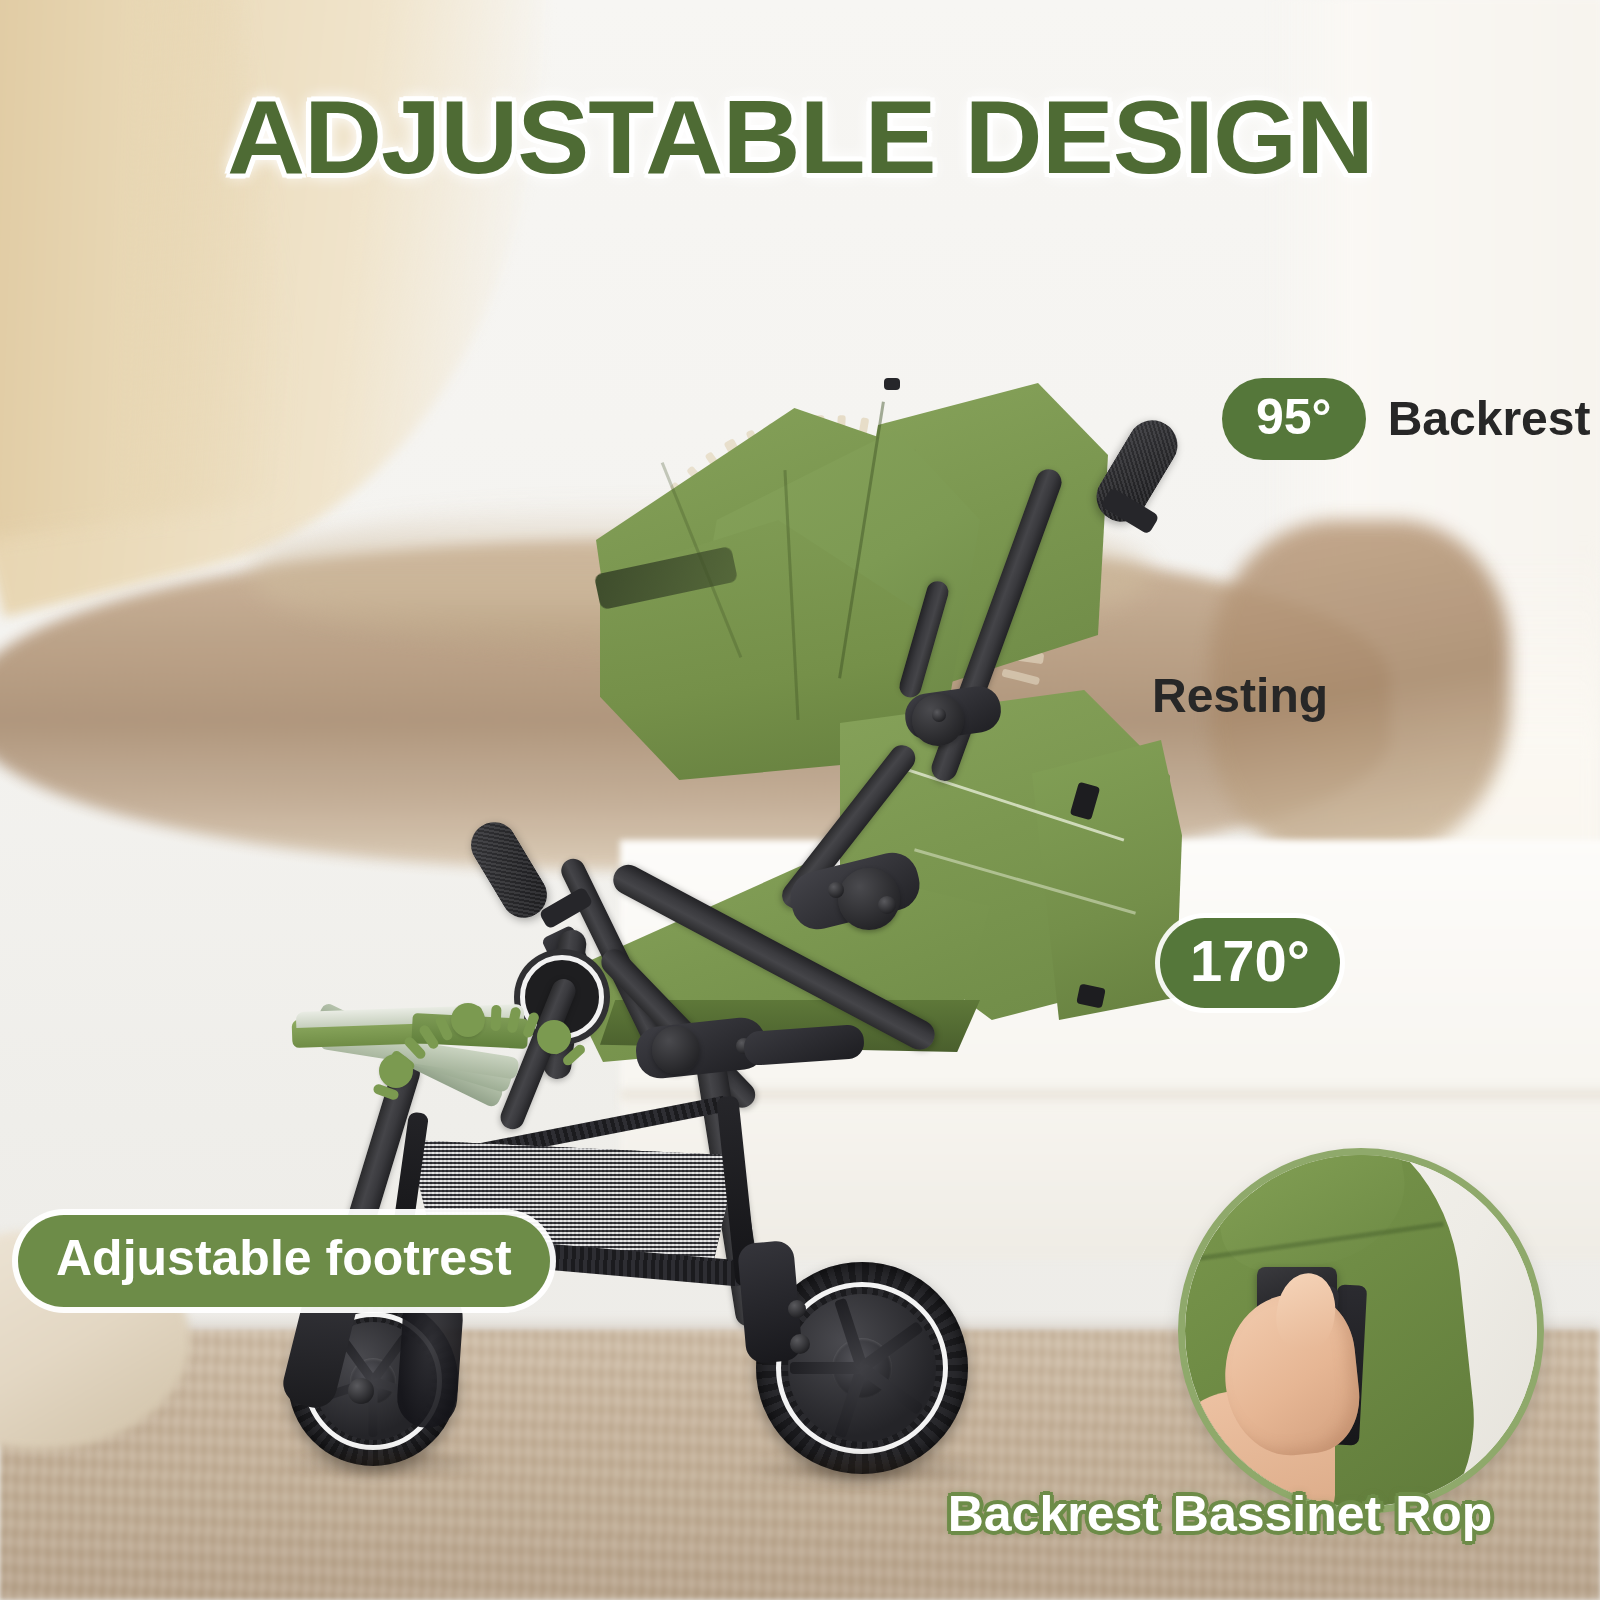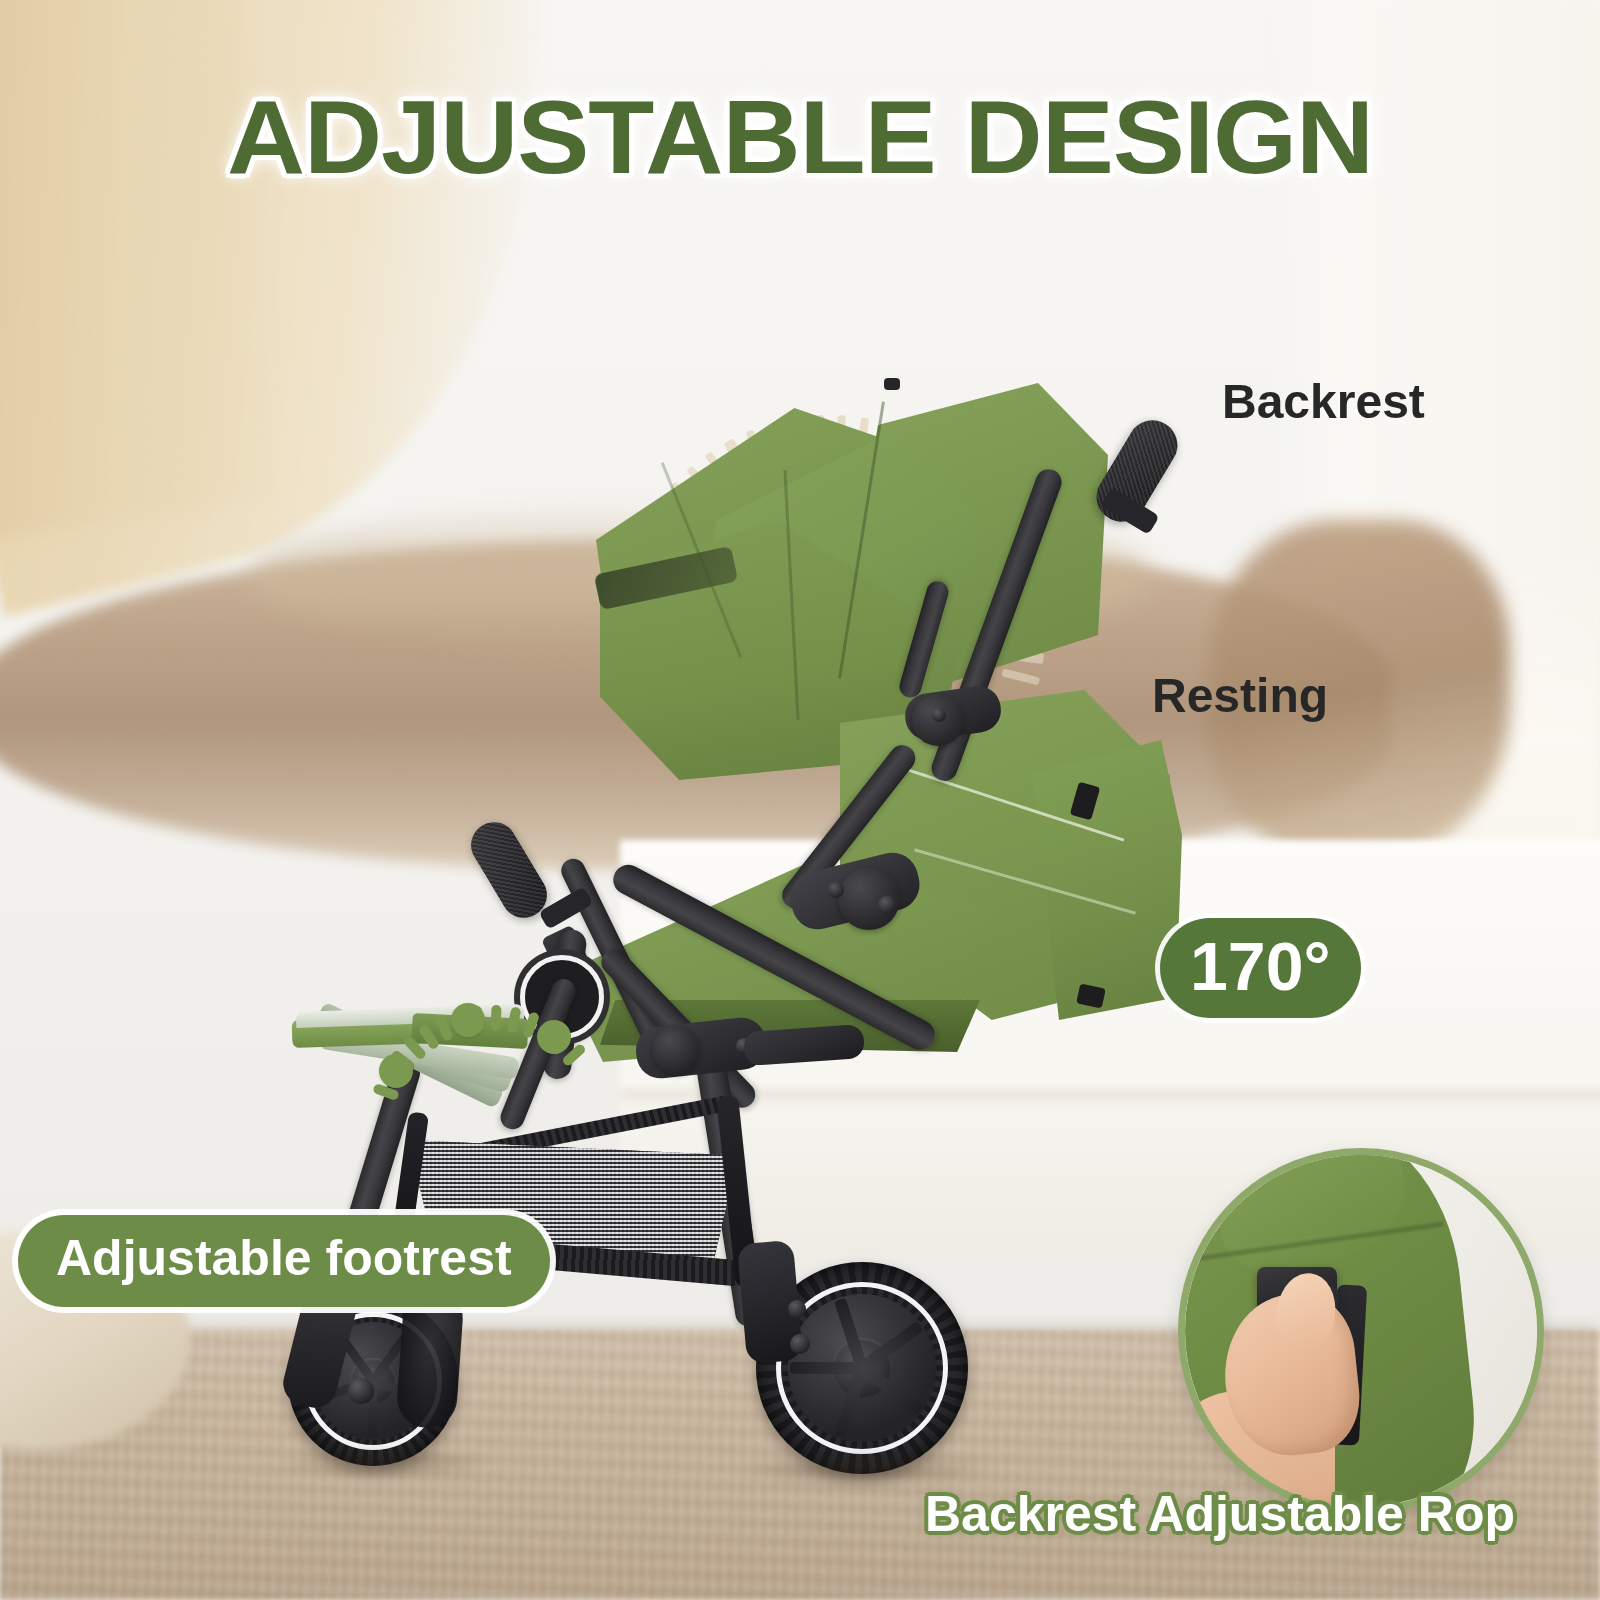--- a/index.html
+++ b/index.html
@@ -252,21 +252,21 @@
 
   .r95{left:1222px;top:378px;}
   .r95 .pill{font-size:50px;padding:14px 34px 18px;}
   .r95 .angle-label{font-size:48px;}
 
   .r135{left:1152px;top:672px;}
   .r135 .pill{font-size:50px;padding:14px 30px 18px;}
   .r135 .angle-label{font-size:48px;}
 
   .r170{position:absolute;left:1160px;top:918px;}
-  .r170 .pill{font-size:68px;padding:14px 30px 18px;text-align:right;}
+  .r170 .pill{font-size:58px;padding:14px 30px 18px;text-align:right;}
   .sleeping{
     position:absolute;left:1152px;top:1004px;
     font-size:50px;font-weight:800;color:#272727;white-space:nowrap;
   }
 
   .footpill{
     position:absolute;left:18px;top:1215px;
     background:#6d8c48;
     color:#fff;font-weight:800;font-size:50px;
     padding:14px 38px 20px;
@@ -666,20 +666,21 @@
       <div class="arcdash" style="left: 301.367px; top: 29.8651px; transform: rotate(398.923deg);"></div>
       <div class="arcdash" style="left: 314.232px; top: 42.0574px; transform: rotate(408deg);"></div>
       <div class="arcdot" style="left: 124.019px; top: 53.649px;"></div>
       <div class="arcdot" style="left: 195.714px; top: 3.44747px;"></div>
       <div class="arcdot" style="left: 281.63px; top: 20.1478px;"></div>
     </div>
 
   <div class="title">ADJUSTABLE DESIGN</div>
 
   <div class="anglerow r95">
+    <span class="pill np">95°</span>
     <span class="angle-label">Backrest</span>
   </div>
 
   <div class="anglerow r135">
     <span class="angle-label">Resting</span>
   </div>
 
   <div class="r170">
     <span class="pill">170°</span>
   </div>
@@ -693,16 +694,16 @@
     <div class="inset-seam"></div>
     <div class="inset-strap"></div>
     <div class="inset-clip"></div>
     <div class="inset-clip2"></div>
     <div class="inset-arm"></div>
     <div class="inset-hand"></div>
     <div class="inset-thumb"></div>
   </div>
 
   <div class="backrest-caption-wrap">
-    <div class="backrest-caption">Backrest Adjustable Rop</div>
+    <div class="backrest-caption">Backrest Bassinet Rop</div>
   </div>
 
 </div>
 
 </body></html>

